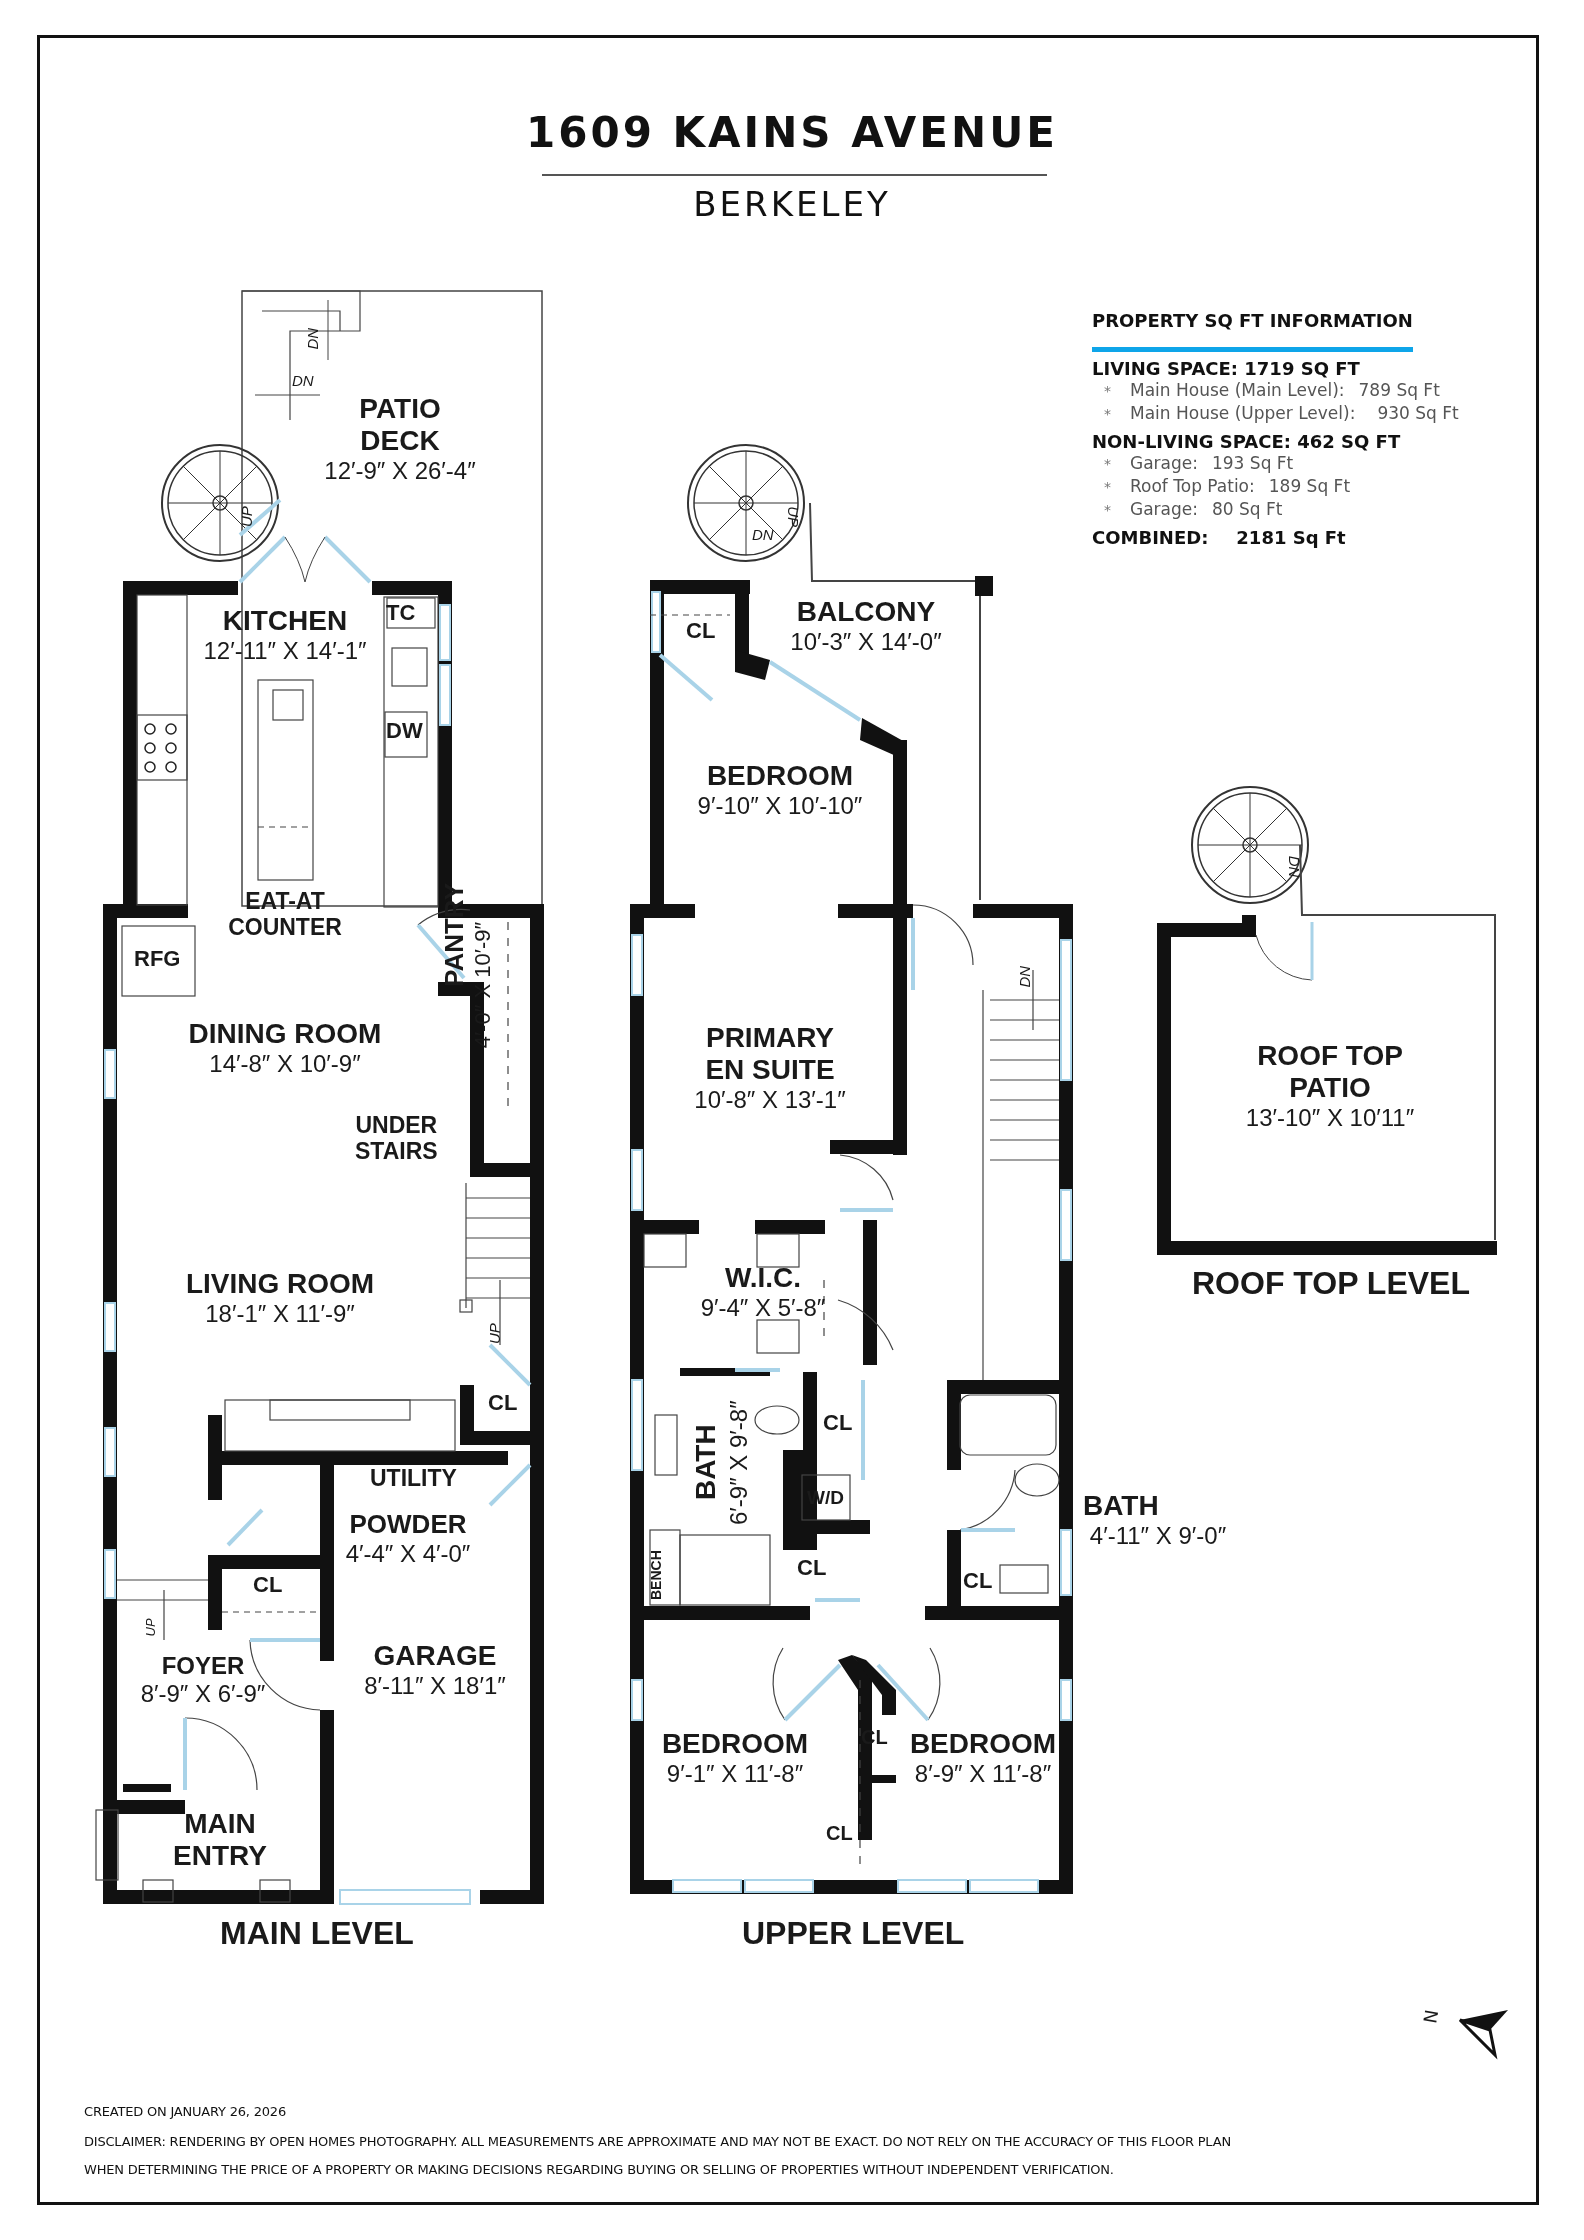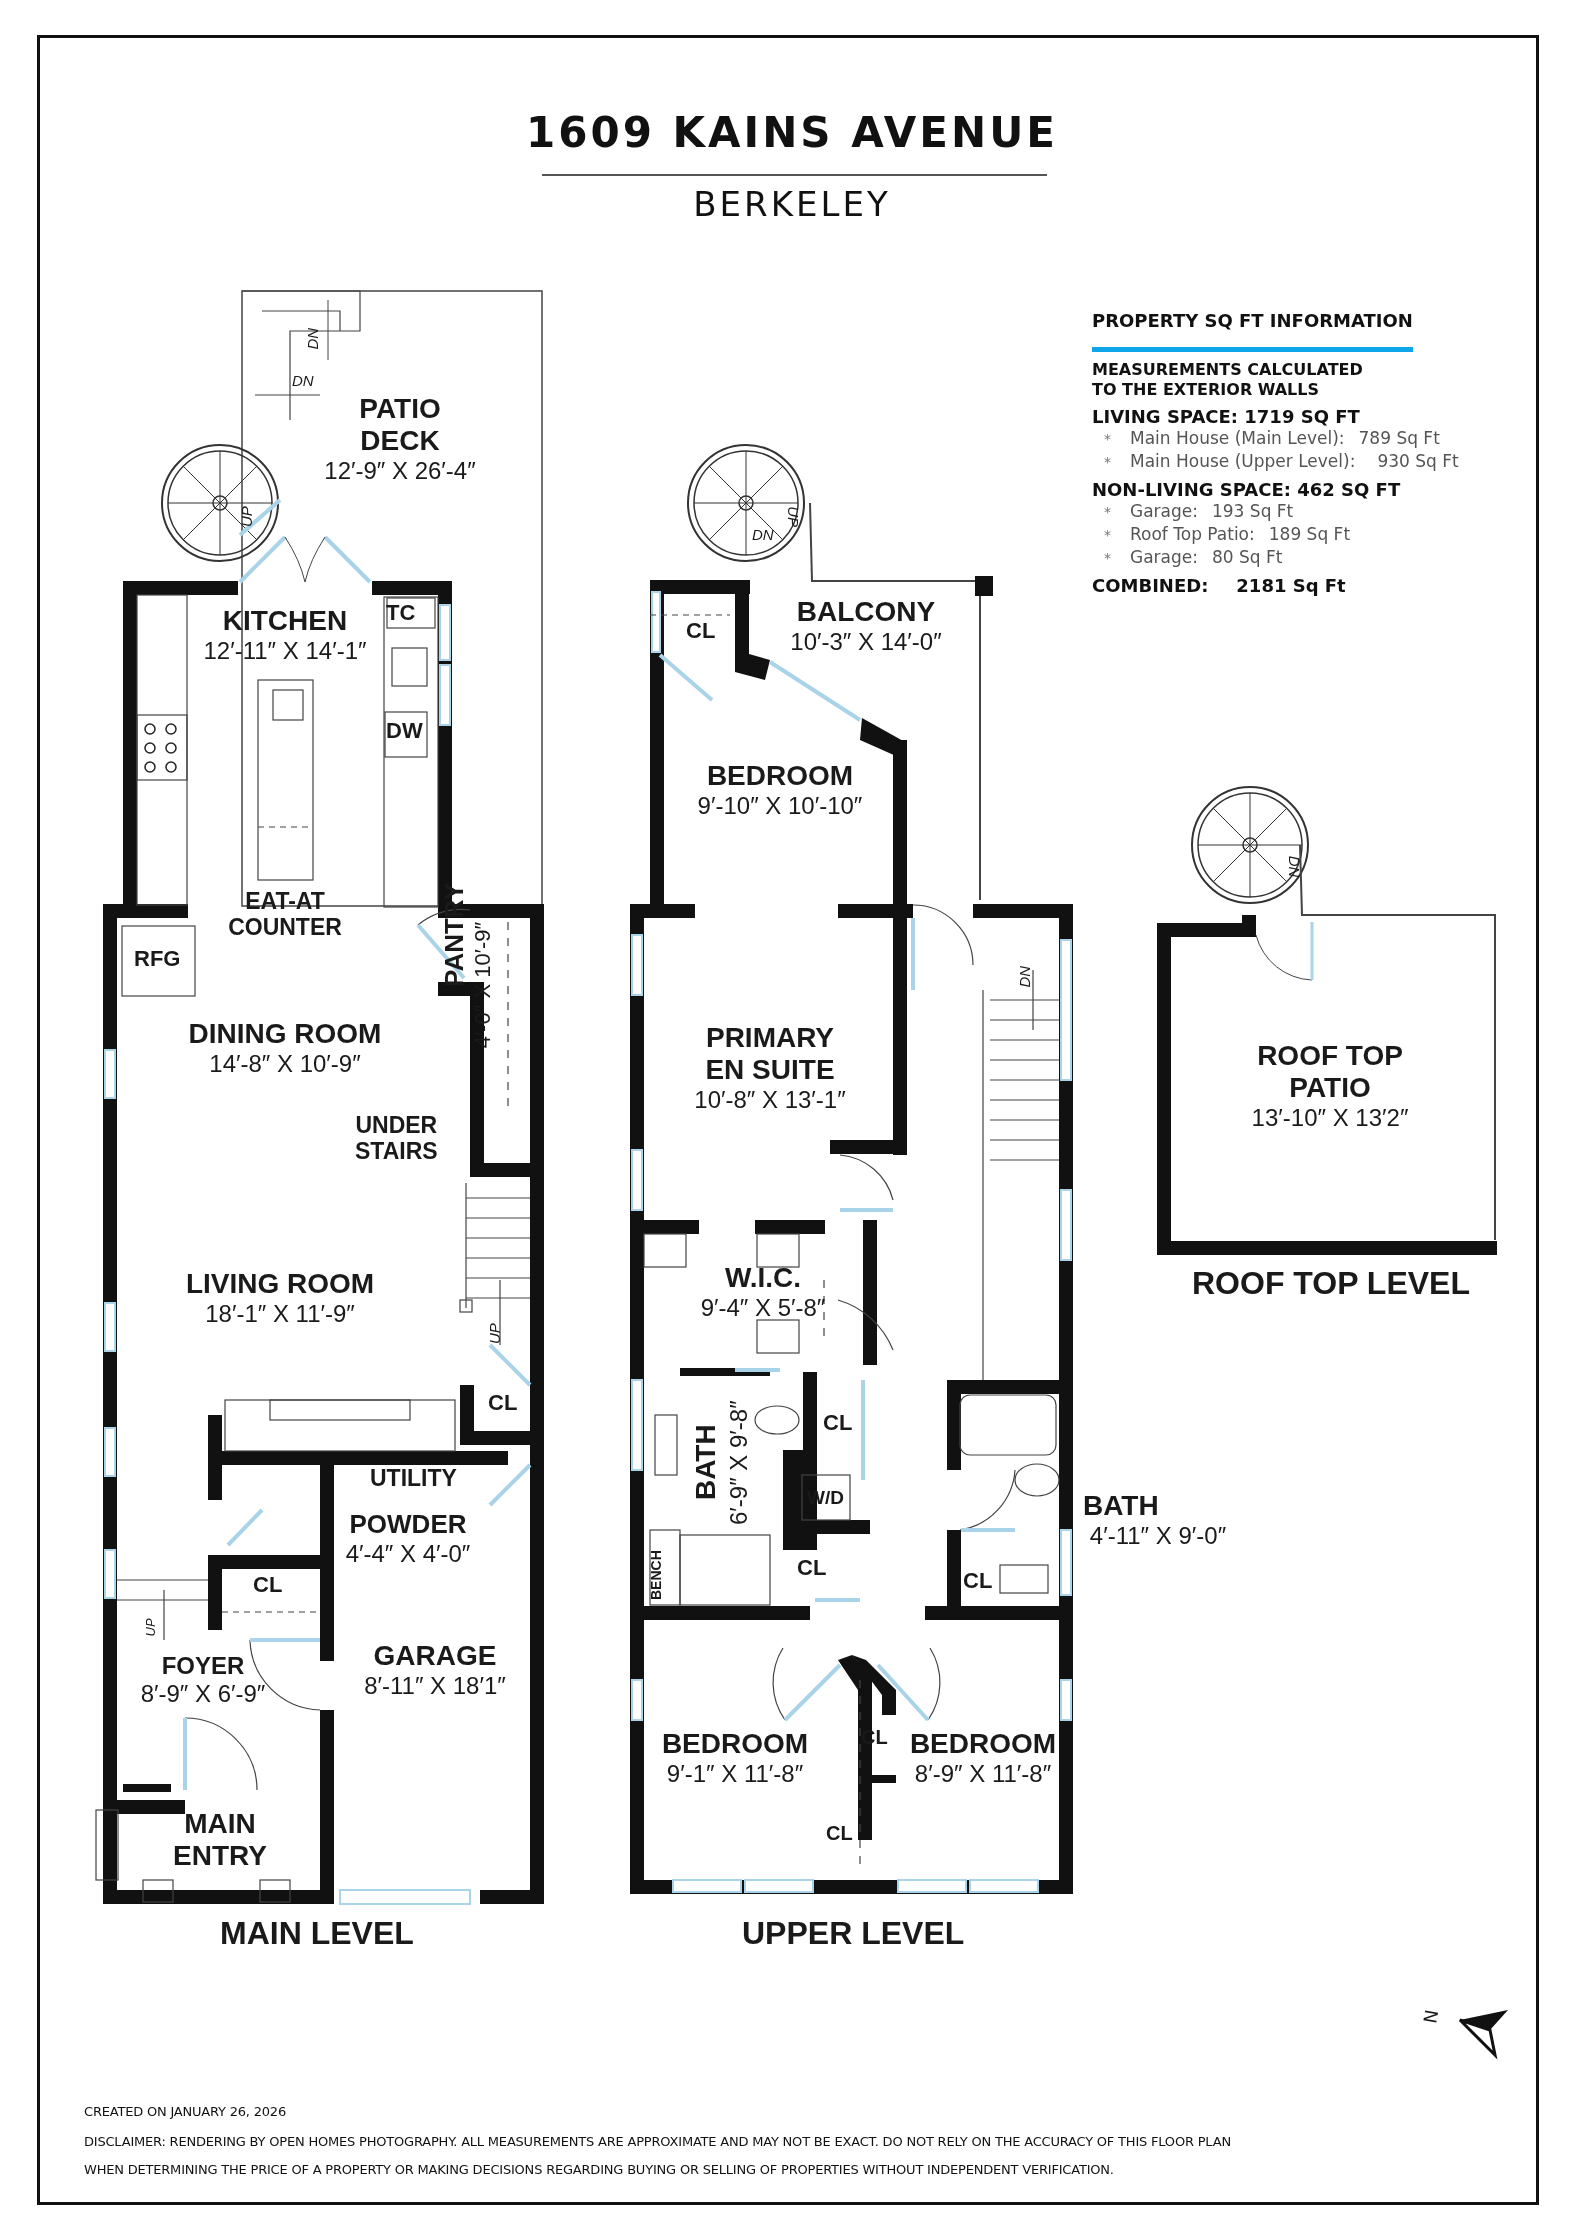--- a/index.html
+++ b/index.html
@@ -375,31 +375,27 @@
 </div>
 <div class="lbl fix" style="left:826px; top:1822px; font-size:20px;">CL</div>
 <div class="lbl" style="left:783px; top:508px; font-size:15px; font-style:italic; font-weight:normal; transform:rotate(90deg);">UP</div>
 <div class="lbl" style="left:752px; top:526px; font-size:15px; font-style:italic; font-weight:normal;">DN</div>
 <div class="lbl" style="left:1014px; top:968px; font-size:15px; font-style:italic; font-weight:normal; transform:rotate(-90deg);">DN</div>
 <div class="level" style="left:742px; top:1915px;">UPPER LEVEL</div>
 
 <div class="lbl" style="left:1240px; top:1040px; width:180px;">
   <span class="room-name">ROOF TOP</span>
   <span class="room-name">PATIO</span>
-  <span class="room-dim">13′-10″ X 13′2″</span>
+  <span class="room-dim">13′-10″ X 10′11″</span>
 </div>
 <div class="lbl" style="left:1284px; top:858px; font-size:15px; font-style:italic; font-weight:normal; transform:rotate(90deg);">DN</div>
 <div class="level" style="left:1192px; top:1265px;">ROOF TOP LEVEL</div>
 
 <div class="info">
   <div class="hdr">PROPERTY SQ FT INFORMATION</div>
-  <div class="meas">
-    <div>MEASUREMENTS CALCULATED</div>
-    <div>TO THE EXTERIOR WALLS</div>
-  </div>
   <div class="sec">LIVING SPACE: 1719 SQ FT</div>
   <div class="item"><span class="star">*</span><span>Main House (Main Level):</span><span class="val">789 Sq Ft</span></div>
   <div class="item"><span class="star">*</span><span>Main House (Upper Level):</span><span class="val" style="margin-left:22px;">930 Sq Ft</span></div>
   <div class="sec">NON-LIVING SPACE: 462 SQ FT</div>
   <div class="item"><span class="star">*</span><span>Garage:</span><span class="val">193 Sq Ft</span></div>
   <div class="item"><span class="star">*</span><span>Roof Top Patio:</span><span class="val">189 Sq Ft</span></div>
   <div class="item"><span class="star">*</span><span>Garage:</span><span class="val">80 Sq Ft</span></div>
   <div class="combined"><span>COMBINED:</span><span class="val">2181  Sq Ft</span></div>
 </div>
 

